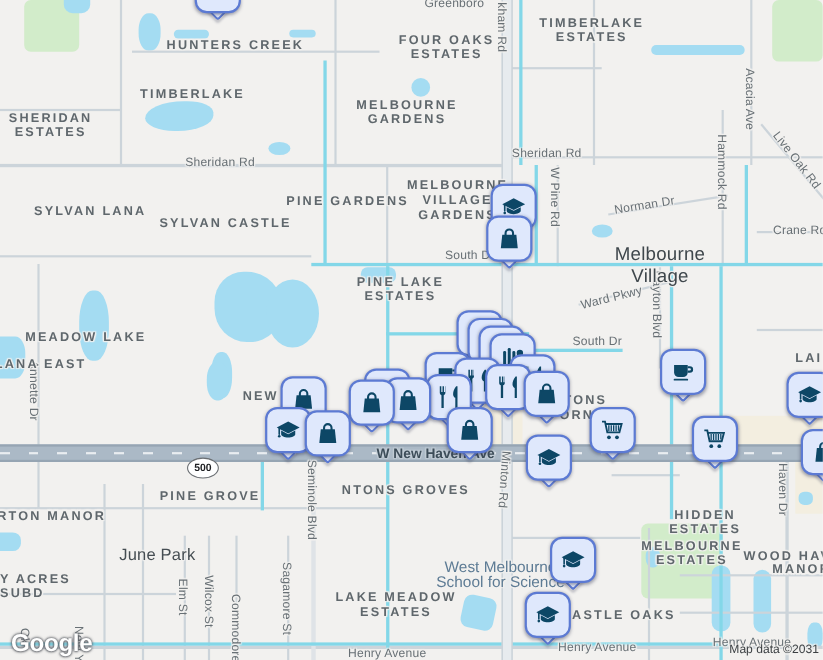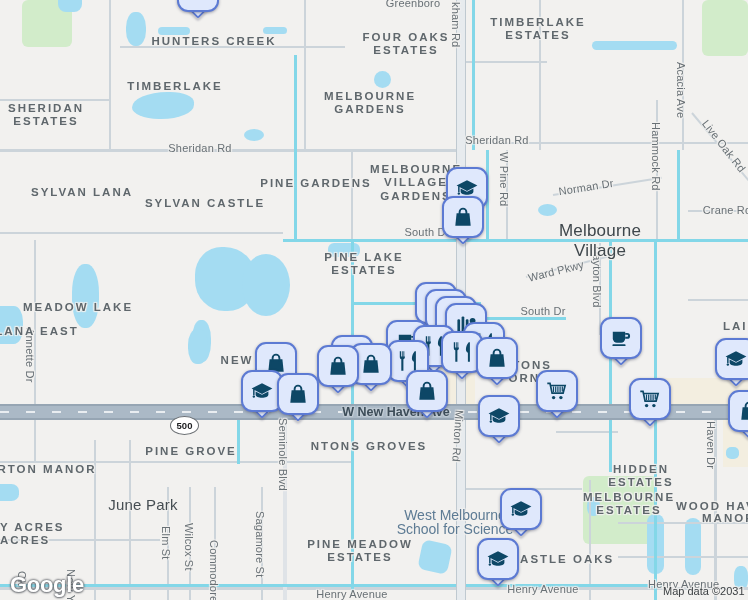--- a/index.html
+++ b/index.html
@@ -210,24 +210,24 @@
   <div class="lbl halo" style="left:237px;top:361px">NEW</div>
   <div class="lbl halo" style="left:527px;top:372px;z-index:25">
     <span class="ln">NTONS</span>
     <span class="ln">ORNI</span>
   </div>
   <div class="lbl halo" style="left:191px;top:452px">PINE GROVE</div>
   <div class="lbl halo" style="left:369px;top:447px">NTONS GROVES</div>
   <div class="lbl halo" style="left:47px;top:470px">RTON MANOR</div>
   <div class="lbl halo" style="left:0;top:521px;transform:translate(0,0);text-align:left">
     <span class="ln">Y ACRES</span>
-    <span class="ln">ACRES</span>
+    <span class="ln">SUBD</span>
   </div>
   <div class="lbl halo" style="left:360px;top:551px">
-    <span class="ln">PINE MEADOW</span>
+    <span class="ln">LAKE MEADOW</span>
     <span class="ln">ESTATES</span>
   </div>
   <div class="lbl halo" style="left:629px;top:504px">
     <span class="ln">MELBOURNE</span>
     <span class="ln">ESTATES</span>
   </div>
   <div class="lbl halo" style="left:641px;top:476px">
     <span class="ln">HIDDEN</span>
     <span class="ln">ESTATES</span>
   </div>

